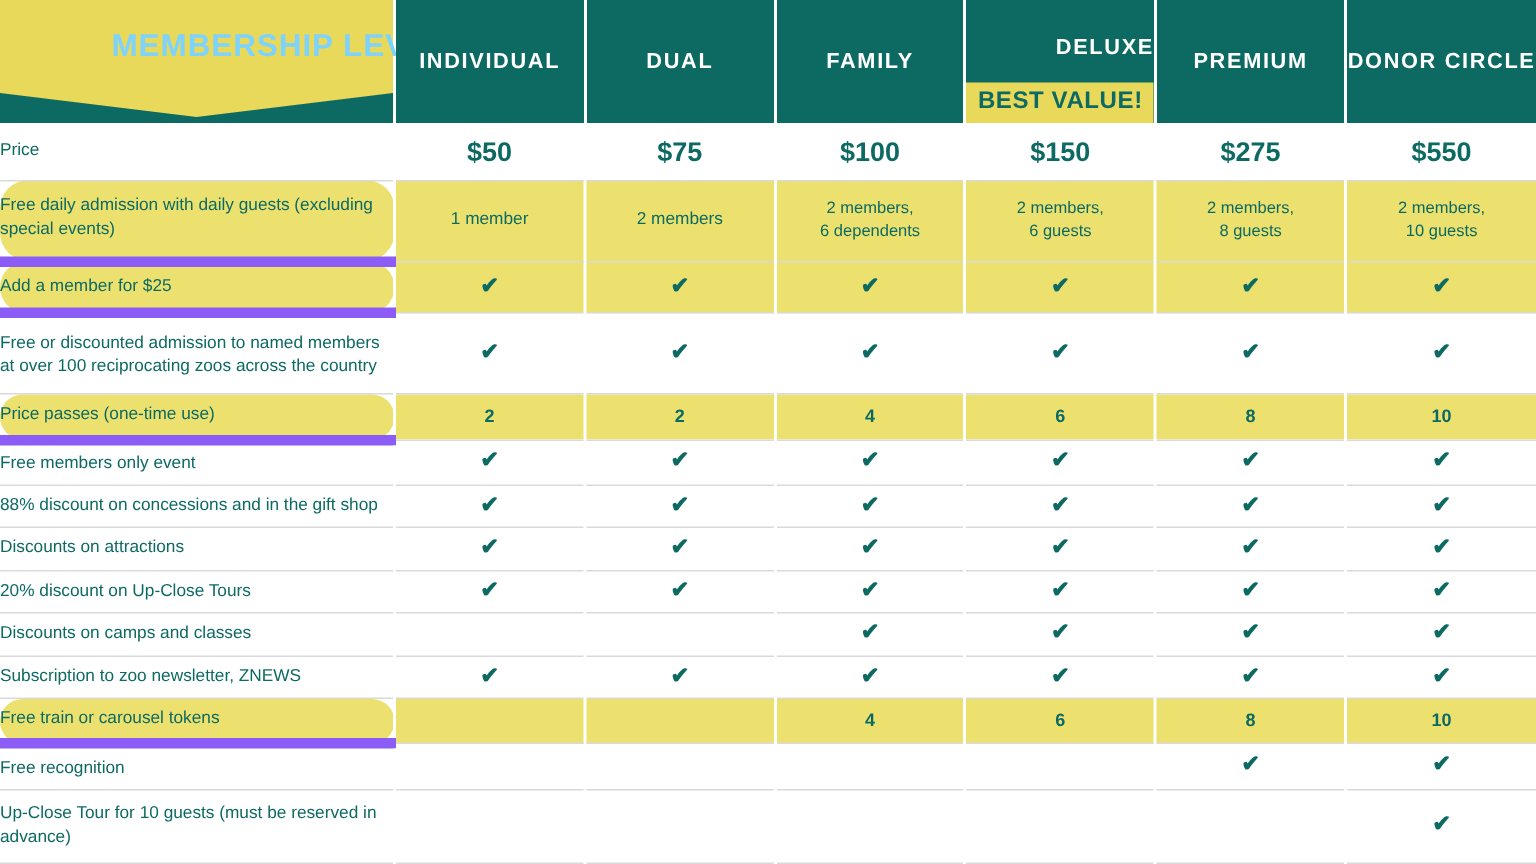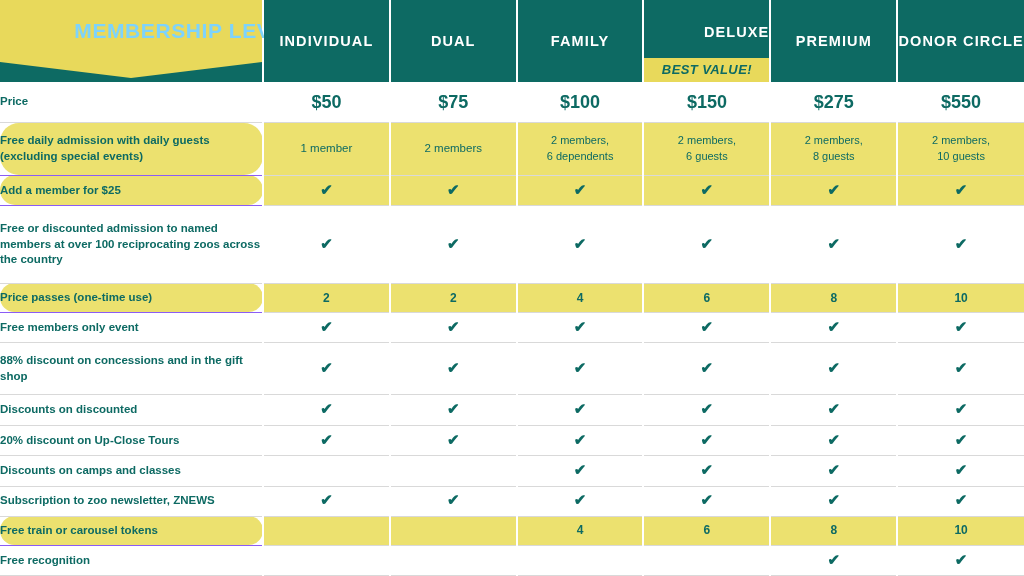--- a/index.html
+++ b/index.html
@@ -82,56 +82,55 @@
     top: -9px;
     text-align: right;
   }
   .badge {
     position: absolute;
     left: 0;
     bottom: 0;
     width: 100%;
     background: #e8d95b;
     color: #0d6a63;
-    font-size: 13px;
-    font-weight: bold;
-    font-style: italic;
+    font-size: 16px;
+    font-weight: bold;
     letter-spacing: 0.4px;
     text-transform: uppercase;
     padding: 4px 0 5px 0;
     box-sizing: border-box;
   }
 
   
   .feature {
     width: 262px;
     font-size: 11.5px;
     color: #0d6a63;
-    font-weight: bold;
+    font-weight: normal;
     text-align: left;
     padding: 5px 10px 5px 8px;
     line-height: 1.35;
     border-bottom: 1px solid #d9d9d9;
     background: #ffffff;
   }
   .val {
     text-align: center;
     font-size: 11.5px;
     color: #0d6a63;
     border-left: 2px solid #ffffff;
     border-bottom: 1px solid #d9d9d9;
     background: #ffffff;
     line-height: 1.35;
     padding: 5px 3px;
   }
   tr.hl .feature, tr.hl .val {
     background: #ece16f;
     border-bottom: 1px solid #ece16f;
   }
-  tr.hl .feature { border-bottom: 1px solid #8b5cf6; border-radius: 19px; }
+  tr.hl .feature { border-bottom: 7px solid #8b5cf6; border-radius: 19px; }
   tr.hl .val { border-bottom: 1px solid #d9d9d9; }
 
   .price-row .feature { font-size: 11.5px; }
   .price-row .val {
     font-size: 18px;
     font-weight: bold;
   }
   .check {
     display: inline-block;
     color: #0d6a63;
@@ -238,21 +237,21 @@
         <tr class="table-row">
           <td class="feature">88% discount on concessions and in the gift shop</td>
           <td class="val"><span class="check">✔</span></td>
           <td class="val"><span class="check">✔</span></td>
           <td class="val"><span class="check">✔</span></td>
           <td class="val"><span class="check">✔</span></td>
           <td class="val"><span class="check">✔</span></td>
           <td class="val"><span class="check">✔</span></td>
         </tr>
         <tr class="table-row">
-          <td class="feature">Discounts on discounted</td>
+          <td class="feature">Discounts on attractions</td>
           <td class="val"><span class="check">✔</span></td>
           <td class="val"><span class="check">✔</span></td>
           <td class="val"><span class="check">✔</span></td>
           <td class="val"><span class="check">✔</span></td>
           <td class="val"><span class="check">✔</span></td>
           <td class="val"><span class="check">✔</span></td>
         </tr>
         <tr class="table-row">
           <td class="feature">20% discount on Up-Close Tours</td>
           <td class="val"><span class="check">✔</span></td>
@@ -291,15 +290,24 @@
         </tr>
         <tr class="table-row">
           <td class="feature">Free recognition</td>
           <td class="val"></td>
           <td class="val"></td>
           <td class="val"></td>
           <td class="val"></td>
           <td class="val"><span class="check">✔</span></td>
           <td class="val"><span class="check">✔</span></td>
         </tr>
+        <tr class="table-row">
+          <td class="feature">Up-Close Tour for 10 guests (must be reserved in advance)</td>
+          <td class="val"></td>
+          <td class="val"></td>
+          <td class="val"></td>
+          <td class="val"></td>
+          <td class="val"></td>
+          <td class="val"><span class="check">✔</span></td>
+        </tr>
       </tbody>
   </table>
 </div>
 
 </body></html>

